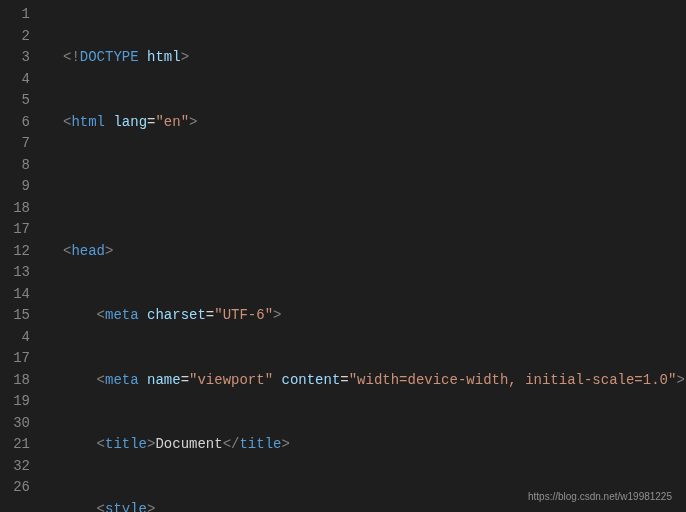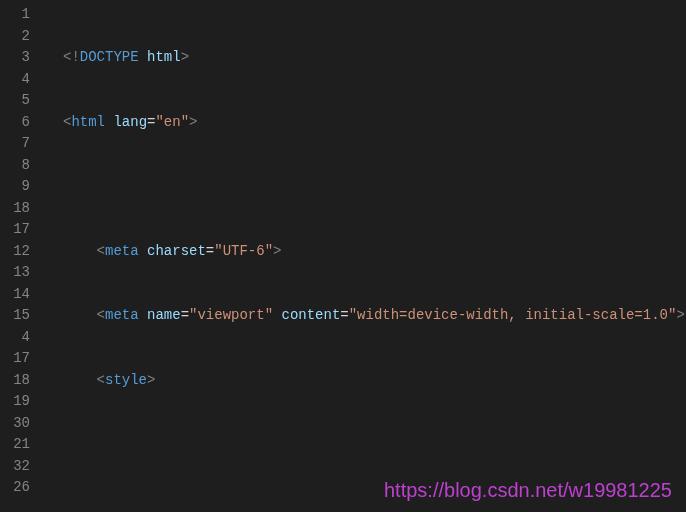--- a/index.html
+++ b/index.html
@@ -39,24 +39,24 @@
   .line { height: 21.5px; }
   .c-gray   { color: #808080; }
   .c-tag    { color: #569cd6; }
   .c-attr   { color: #9cdcfe; }
   .c-str    { color: #ce9178; }
   .c-white  { color: #d4d4d4; }
   .watermark {
     position: absolute;
     bottom: 10px;
     right: 14px;
-    color: #d946ef;
+    color: #a3a3a3;
     opacity: 0.85;
     font-family: Arial, sans-serif;
-    font-size: 20px;
+    font-size: 10px;
   }
 </style>
 </head>
 <body>
 
 <div class="editor">
   <div class="gutter" id="gutter">
       <div>1</div>
       <div>2</div>
       <div>3</div>
@@ -78,22 +78,24 @@
       <div>19</div>
       <div>30</div>
       <div>21</div>
       <div>32</div>
       <div>26</div>
     </div>
   <div class="code">
     <div class="line"><span class="c-gray">&lt;!</span><span class="c-tag">DOCTYPE</span><span> </span><span class="c-attr">html</span><span class="c-gray">&gt;</span></div>
     <div class="line"><span class="c-gray">&lt;</span><span class="c-tag">html</span><span> </span><span class="c-attr">lang</span><span class="c-white">=</span><span class="c-str">"</span><span class="c-str">en</span><span class="c-str">"</span><span class="c-gray">&gt;</span></div>
     <div class="line"></div>
+    <div class="line"><span class="c-gray">&lt;</span><span class="c-tag">head</span><span class="c-gray">&gt;</span></div>
     <div class="line">    <span class="c-gray">&lt;</span><span class="c-tag">meta</span><span> </span><span class="c-attr">charset</span><span class="c-white">=</span><span class="c-str">"</span><span class="c-str">UTF-6</span><span class="c-str">"</span><span class="c-gray">&gt;</span></div>
     <div class="line">    <span class="c-gray">&lt;</span><span class="c-tag">meta</span><span> </span><span class="c-attr">name</span><span class="c-white">=</span><span class="c-str">"</span><span class="c-str">viewport</span><span class="c-str">"</span><span> </span><span class="c-attr">content</span><span class="c-white">=</span><span class="c-str">"</span><span class="c-str">width=device-width, initial-scale=1.0</span><span class="c-str">"</span><span class="c-gray">&gt;</span></div>
+    <div class="line">    <span class="c-gray">&lt;</span><span class="c-tag">title</span><span class="c-gray">&gt;</span><span class="c-white">Document</span><span class="c-gray">&lt;/</span><span class="c-tag">title</span><span class="c-gray">&gt;</span></div>
     <div class="line">    <span class="c-gray">&lt;</span><span class="c-tag">style</span><span class="c-gray">&gt;</span></div>
     
     
     
     
     
     
     
     
     

